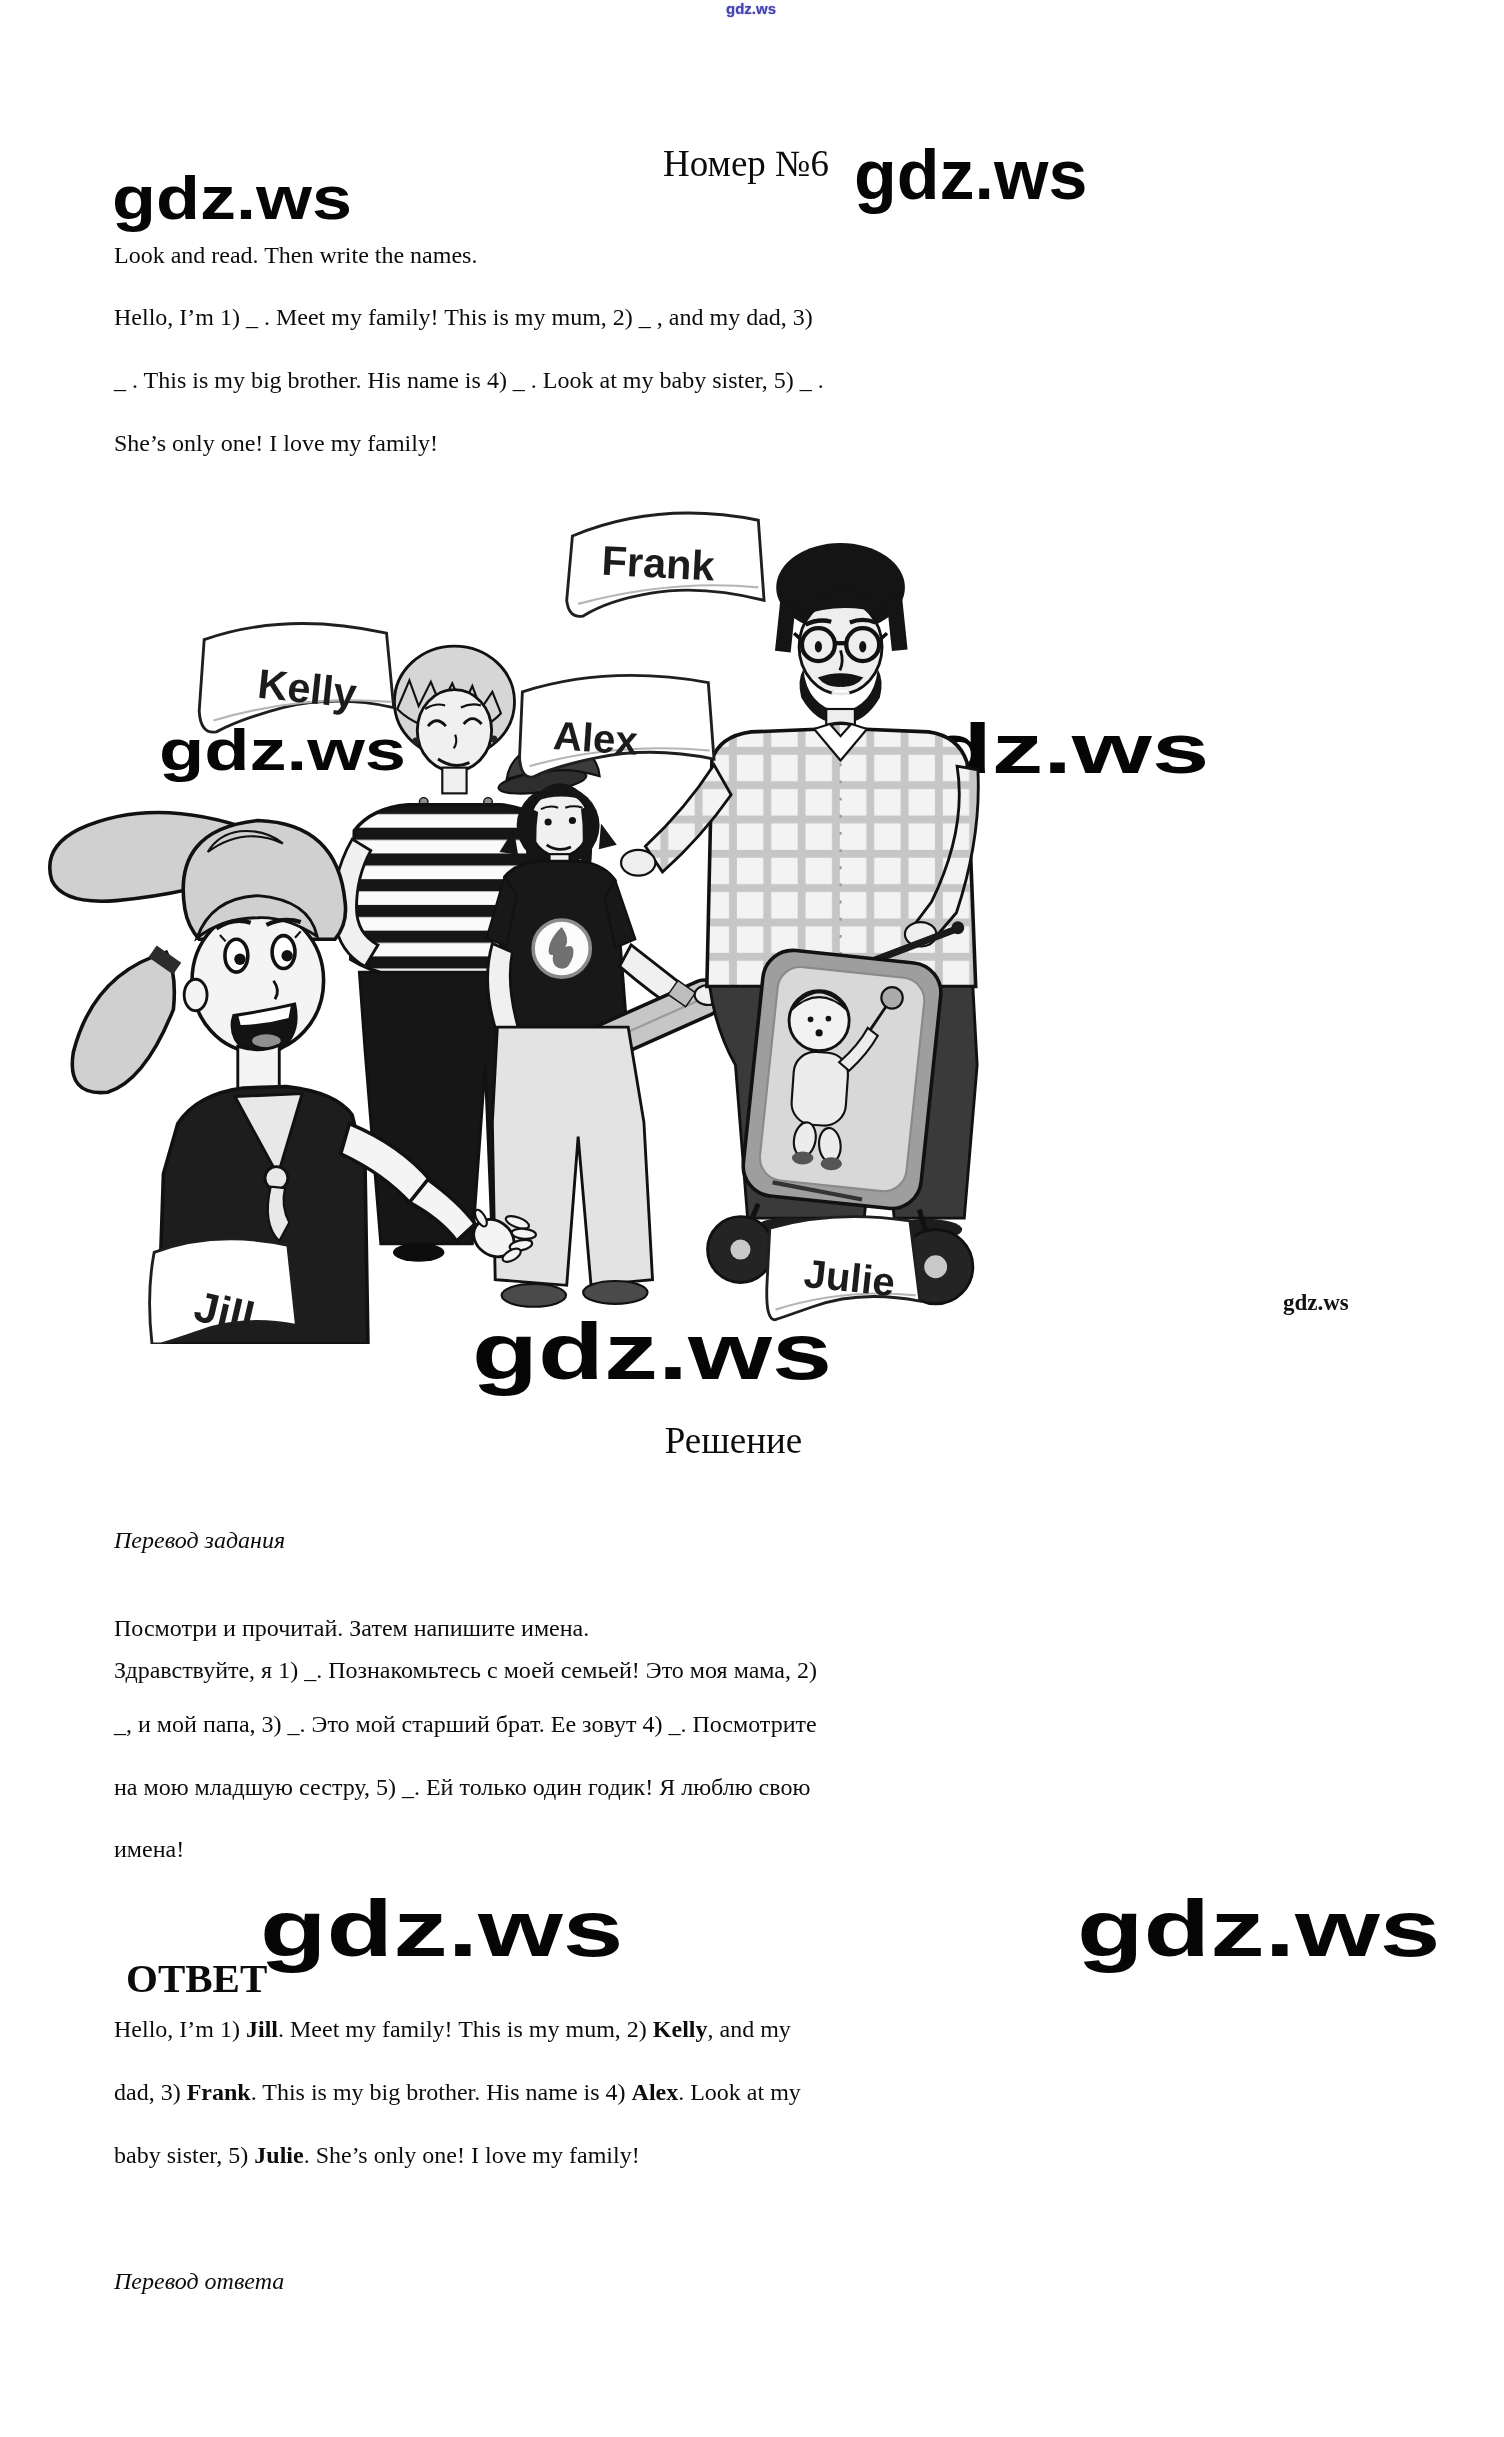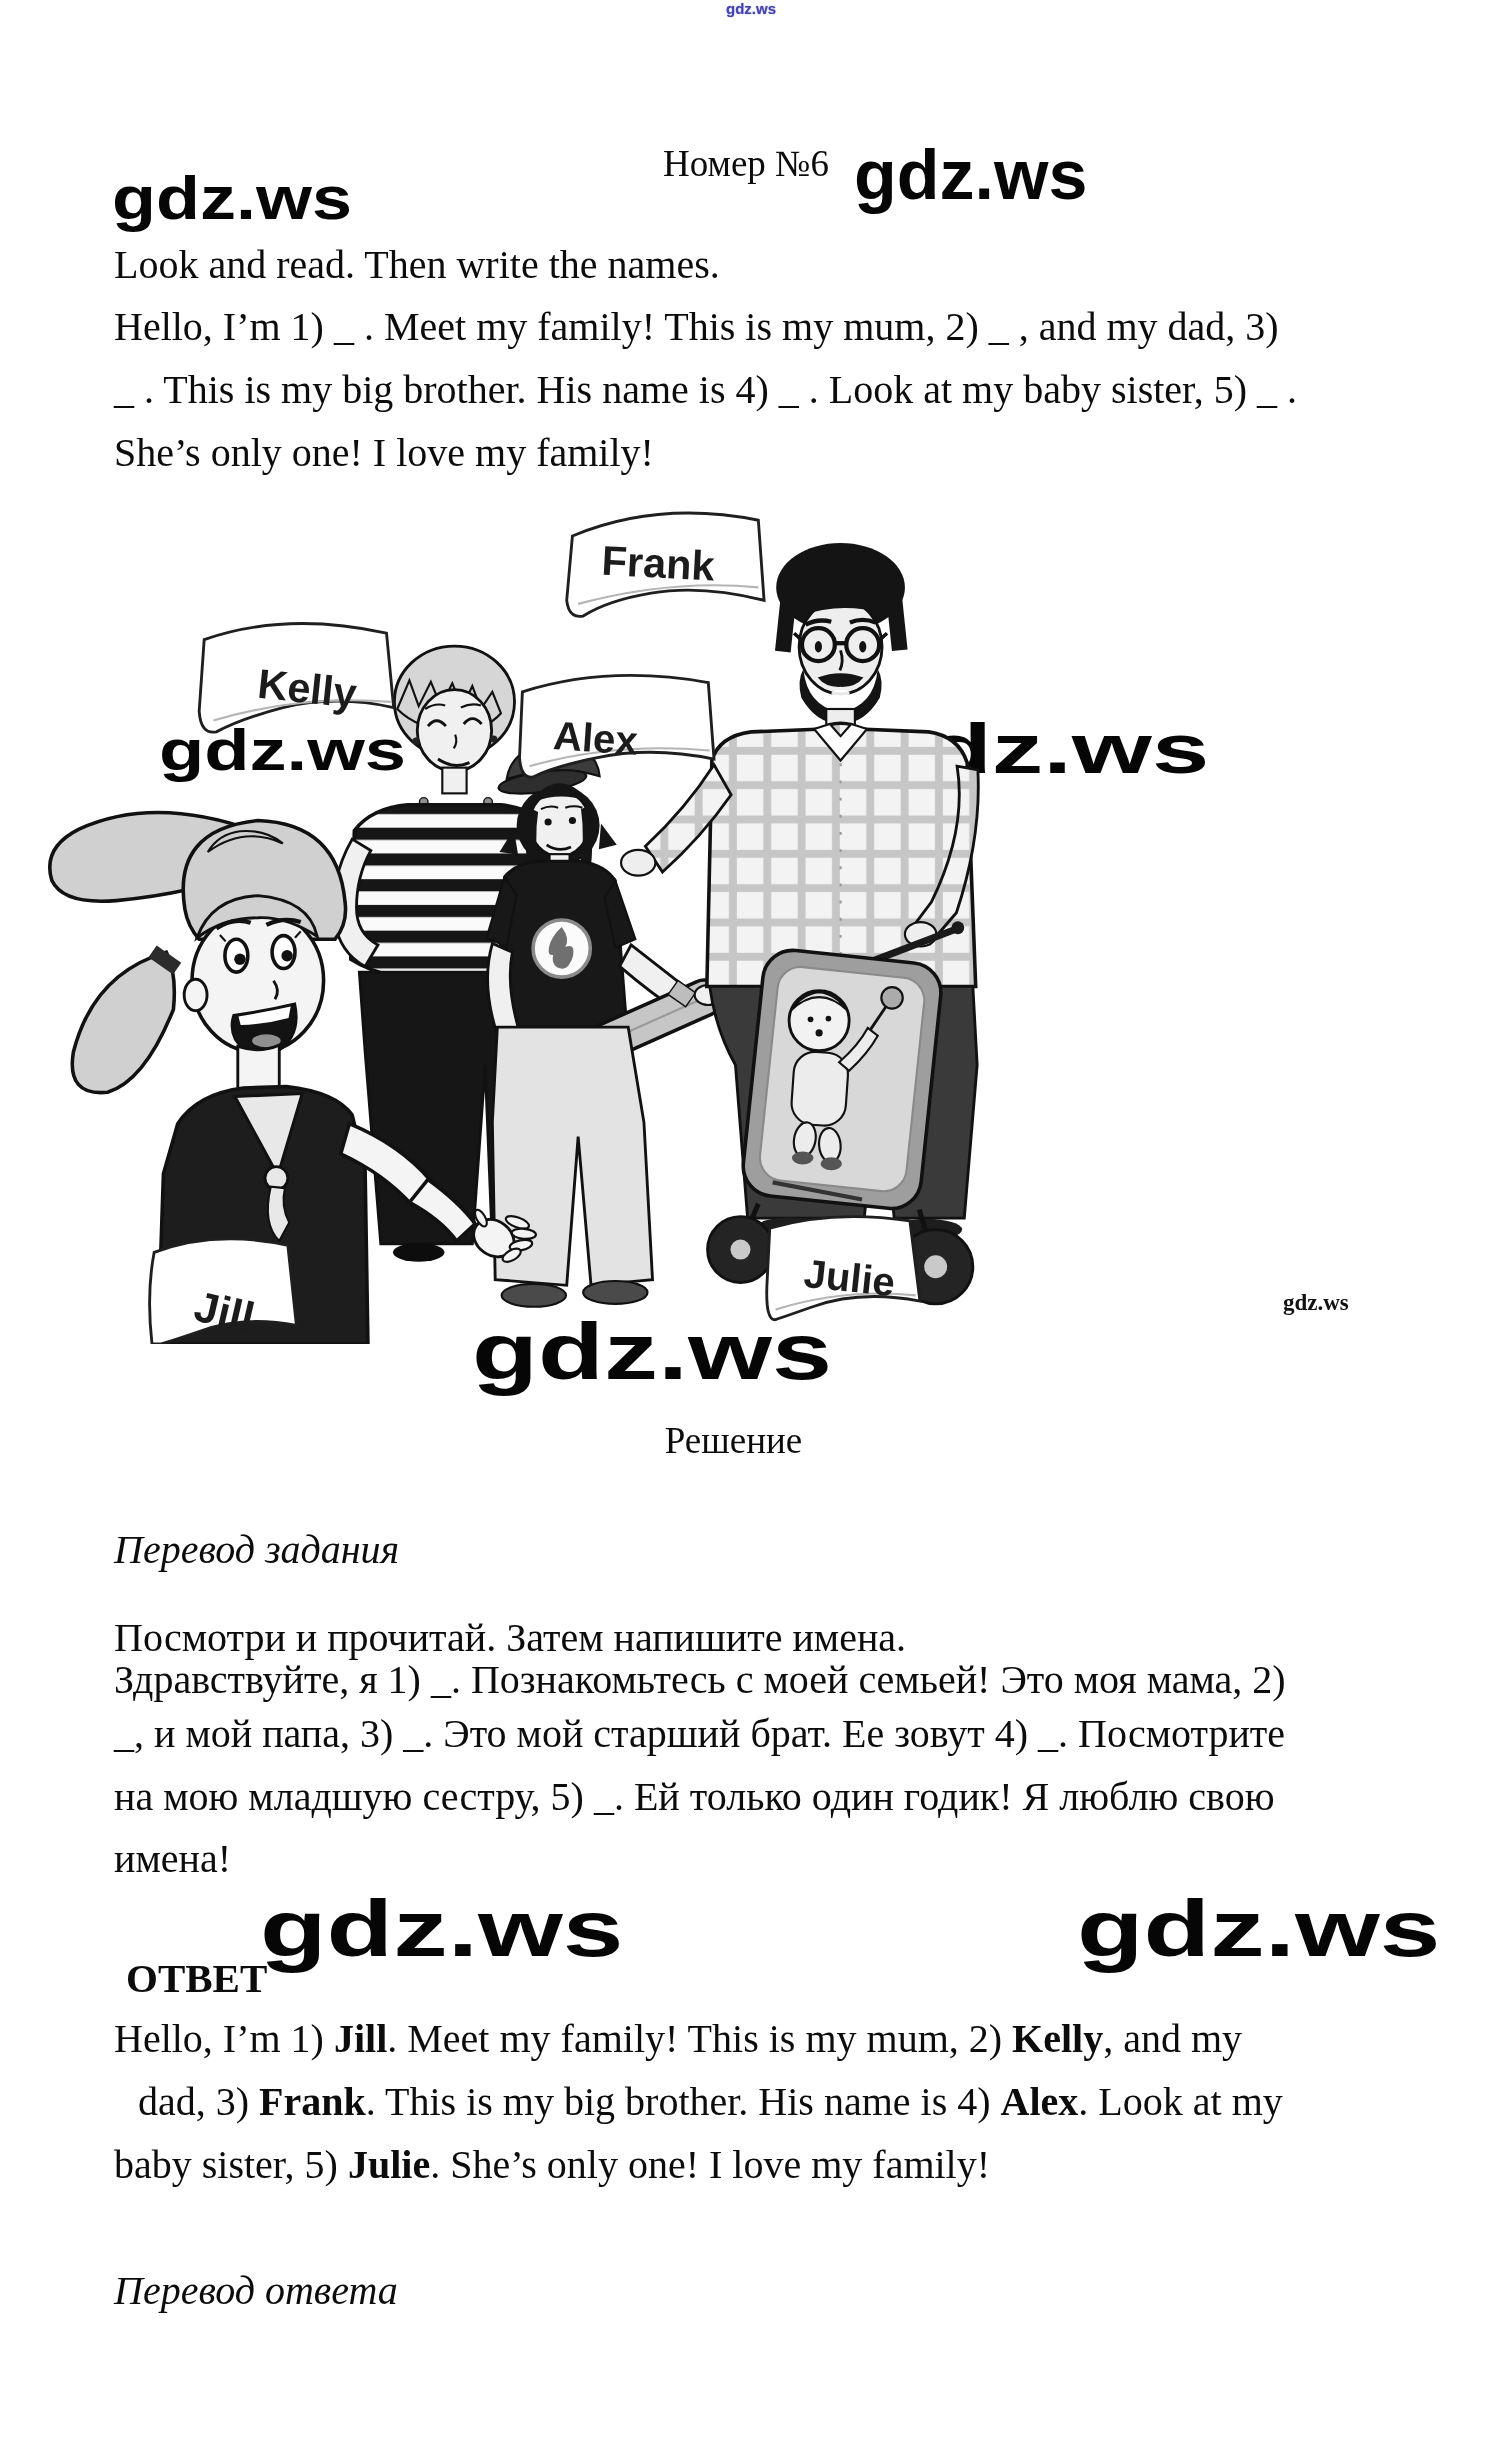--- a/index.html
+++ b/index.html
@@ -1,21 +1,21 @@
 <!DOCTYPE html>
 <html style="font-size:11.4px"><head>
 <meta charset="utf-8">
 <style>
   html,body{margin:0;padding:0;}
   body{
     width:1505px;height:2438px;position:relative;background:#ffffff;
     font-family:"Liberation Serif",serif;color:#0c0c0c;overflow:hidden;
   }
   .t{position:absolute;white-space:nowrap;line-height:1.15;}
-  .serif{font-family:"Liberation Serif",serif;font-size:40px;}
+  .serif{font-family:"Liberation Serif",serif;font-size:24px;}
   .h{font-size:37px;}
   .bi{font-weight:normal;font-style:italic;}
   .b{font-weight:bold;}
   .wm{
     position:absolute;font-family:"Liberation Sans",sans-serif;font-weight:bold;
     color:#060606;line-height:0.95;white-space:nowrap;transform-origin:left top;
   }
   .wm-tiny{
     position:absolute;font-family:"Liberation Sans",sans-serif;font-weight:bold;
     color:#4444b0;text-shadow:0 0 1.4px #8a8ad0;line-height:1;white-space:nowrap;
@@ -266,21 +266,21 @@
 <div class="t serif" style="left:114px;top:1657px;">Здравствуйте, я 1) _. Познакомьтесь с моей семьей! Это моя мама, 2)</div>
 <div class="t serif" style="left:114px;top:1711px;">_, и мой папа, 3) _. Это мой старший брат. Ее зовут 4) _. Посмотрите</div>
 <div class="t serif" style="left:114px;top:1774px;">на мою младшую сестру, 5) _. Ей только один годик! Я люблю свою</div>
 <div class="t serif" style="left:114px;top:1836px;">имена!</div>
 
 <div class="t serif b" style="left:126px;top:1955px;font-size:41px;">ОТВЕТ</div>
 
 <div class="t serif" style="left:114px;top:2016px;">
   <span>Hello, I’m 1) </span><span class="b">Jill</span><span>. Meet my family! This is my mum, 2) </span><span class="b">Kelly</span><span>, and my</span>
 </div>
-<div class="t serif" style="left:114px;top:2079px;margin-left:24px;">
+<div class="t serif" style="left:114px;top:2079px;">
   <span>dad, 3) </span><span class="b">Frank</span><span>. This is my big brother. His name is 4) </span><span class="b">Alex</span><span>. Look at my</span>
 </div>
 <div class="t serif" style="left:114px;top:2142px;">
   <span>baby sister, 5) </span><span class="b">Julie</span><span>. She’s only one! I love my family!</span>
 </div>
 
 <div class="t serif bi" style="left:114px;top:2268px;">Перевод ответа</div>
 
 
 </body></html>

